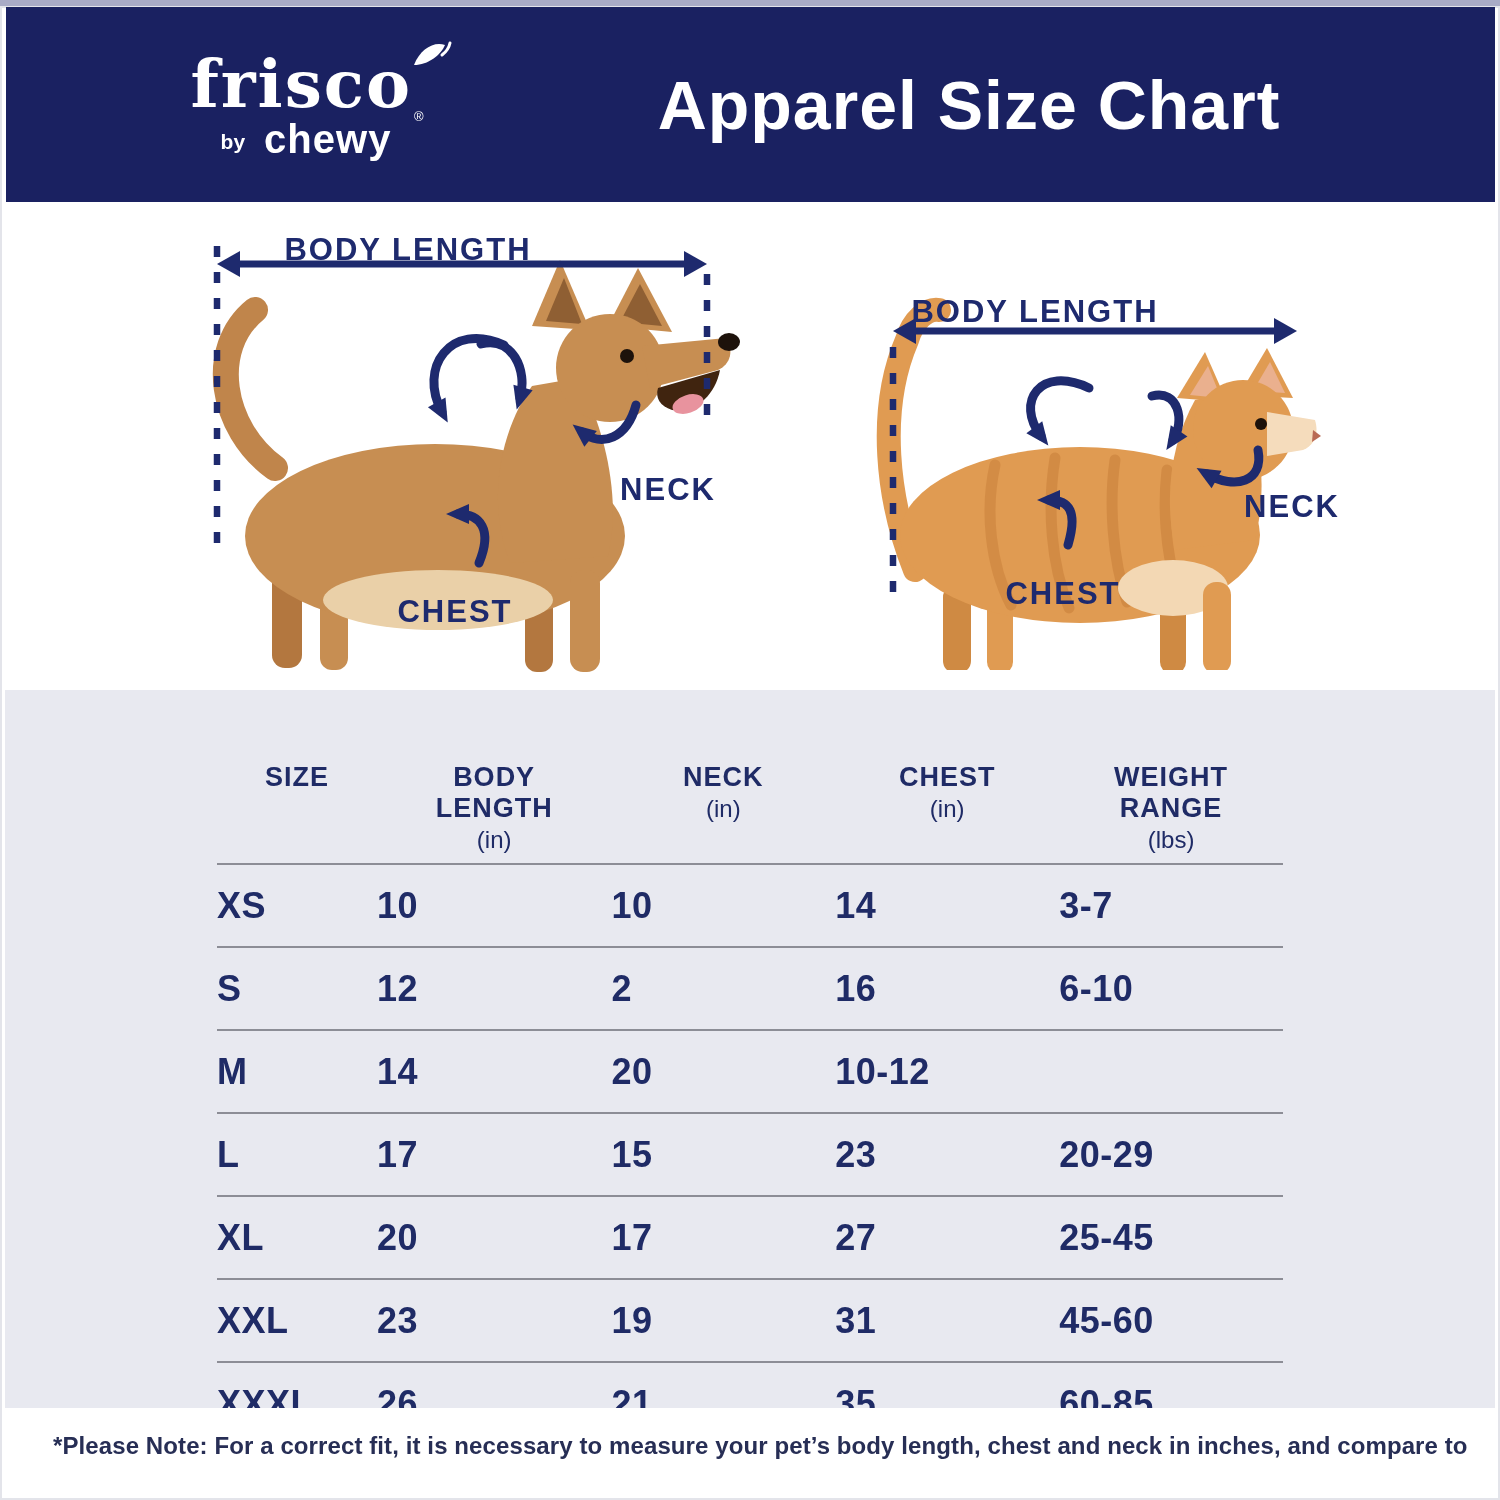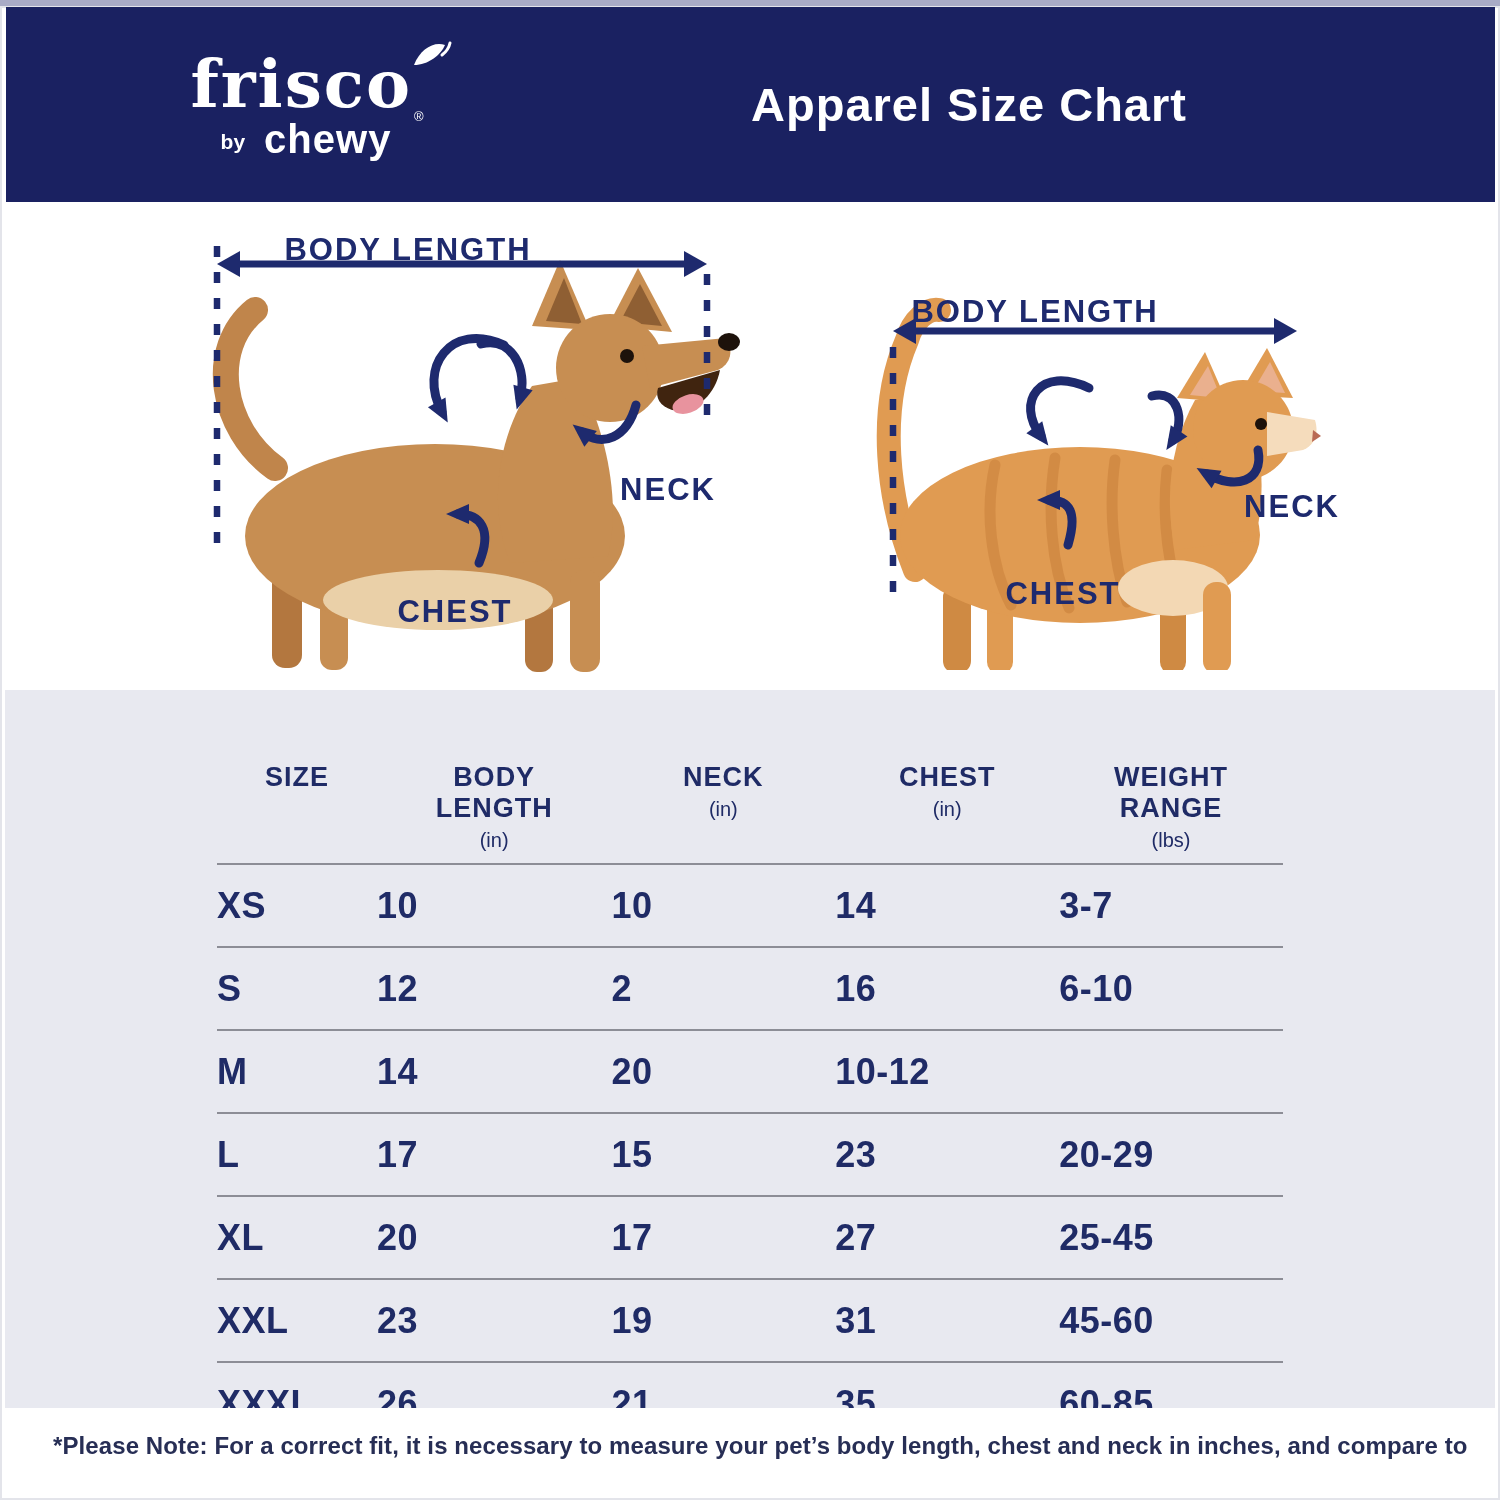--- a/index.html
+++ b/index.html
@@ -25,21 +25,21 @@
     font-family: "DejaVu Serif", serif;
     font-weight: bold; font-size: 66px; color: #ffffff; letter-spacing: 2px;
   }
   .logo-reg { font-size: 13px; position: relative; top: 14px; left: 2px; }
   .logo-swoosh { position: absolute; right: -30px; top: -12px; }
   .logo-sub { margin-top: 2px; line-height: 1; }
   .logo-by { font-size: 21px; font-weight: 600; margin-right: 19px; vertical-align: 4px; }
   .logo-chewy { font-size: 40px; font-weight: 800; letter-spacing: 1px; }
   .title {
     flex: 1; text-align: center; padding-right: 43px;
-    color: #ffffff; font-size: 47px; font-weight: 800; letter-spacing: 1px;
+    color: #ffffff; font-size: 68px; font-weight: 800; letter-spacing: 1px;
   }
 
   
   .figures { position: absolute; left: 5px; right: 5px; top: 196px; height: 488px; background: #ffffff; }
   .fig-svg { position: absolute; }
   .svg-dog { left: 175px; top: 16px; }
   .svg-cat { left: 810px; top: 38px; }
   .diag-label {
     position: absolute; transform: translate(-50%, -50%);
     color: #1e2a6e; font-weight: 800; font-size: 31px; letter-spacing: 2px; white-space: nowrap;
@@ -58,21 +58,21 @@
   }
   .thead {
     height: 137px; padding-top: 36px;
     display: grid; grid-template-columns: 15% 22% 21% 21% 21%; margin-top: 36px;
   }
   .th { text-align: center; color: #1f2b66; }
   .th-label {
     font-size: 27px; font-weight: 800; letter-spacing: 1px; line-height: 31px;
     max-width: 135px; margin: 0 auto;
   }
-  .th-unit { font-size: 20px; font-weight: 400; line-height: 32px; }
+  .th-unit { font-size: 24px; font-weight: 400; line-height: 32px; }
   .trow {
     display: grid; grid-template-columns: 15% 22% 21% 21% 21%;
     height: 83px; align-items: center;
     border-top: 2px solid #8c8d96;
   }
   .td {
     color: #1f2b66;
     font-size: 36px; font-weight: 800; letter-spacing: 0.5px;
   }
 

